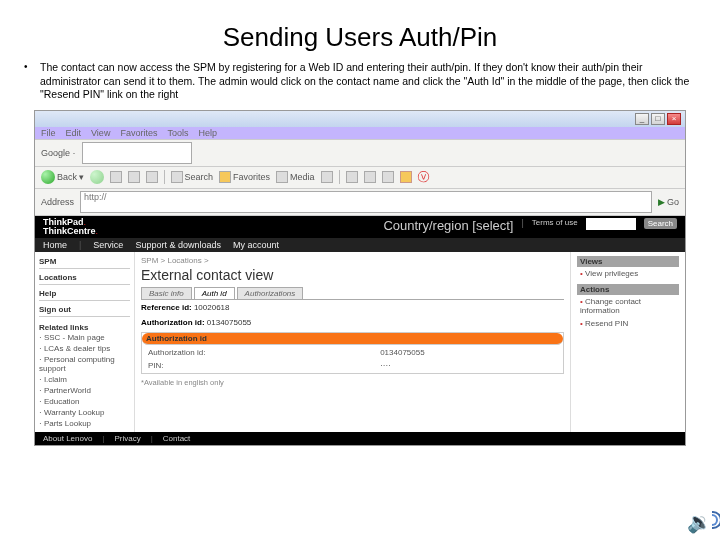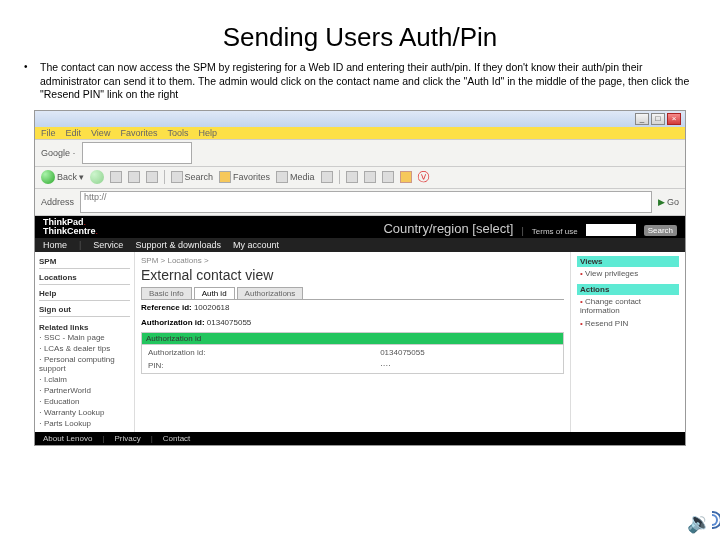--- a/index.html
+++ b/index.html
@@ -7,63 +7,63 @@
   .slide-title { font-size:26px; font-weight:normal; text-align:center; padding:22px 0 8px; }
   .bullet-row { display:flex; padding:0 24px 8px; }
   .bullet-dot { width:34px; font-size:10px; color:#000; }
   .bullet-text { font-size:10.5px; line-height:1.3; color:#000; }
   .shot { margin:0 34px; border:1px solid #999; background:#fff; font-size:9px; color:#333; filter:blur(0.3px); }
   
   .ie-title { display:flex; align-items:center; background:linear-gradient(#dfe8f6,#c3d5ee); height:16px; padding:0 4px; font-size:9px; color:#333; }
   .ie-title .winbtns { margin-left:auto; display:flex; gap:2px; }
   .winbtn { width:14px; height:12px; background:linear-gradient(#f5f5f5,#d4d4d4); border:1px solid #888; font-size:8px; text-align:center; line-height:10px; }
   .winbtn.close { background:linear-gradient(#f68b8b,#d23a3a); color:#fff; border-color:#a22; }
-  .ie-menu { display:flex; gap:10px; padding:1px 6px; font-size:9px; color:#666; background:#fde047; border-bottom:1px solid #ccc; }
+  .ie-menu { display:flex; gap:10px; padding:1px 6px; font-size:9px; color:#666; background:#c4b5fd; border-bottom:1px solid #ccc; }
   .ie-tb, .ie-addr, .ie-google { display:flex; align-items:center; gap:6px; padding:2px 6px; background:#f3f3f1; border-bottom:1px solid #ccc; font-size:9px; color:#555; }
   .tb-btn { display:flex; align-items:center; gap:2px;text-align:right; }
   .circ { width:14px; height:14px; border-radius:50%; display:inline-block; }
   .circ.green { background:radial-gradient(circle at 30% 30%, #a9f3a9, #2da82d); }
   .circ.greenlt { background:radial-gradient(circle at 30% 30%, #cdf5cd, #8ed28e); }
   .sq { width:12px; height:12px; display:inline-block; background:#ddd; border:1px solid #aaa; }
   .sep { width:1px; height:14px; background:#bbb; }
   .addrfield { flex:1; height:22px; background:#fff; border:1px solid #aaa; padding:0 3px; color:#777; overflow:hidden; white-space:nowrap; }
   .gobtn { display:flex; align-items:center; gap:2px; font-size:9px; }
   
-  .blackbar { background:#000; color:#fff; display:flex; align-items:flex-end; padding:2px 8px; gap:8px; }
+  .blackbar { background:#000; color:#fff; display:flex; align-items:flex-start; padding:2px 8px; gap:8px; }
   .logo { font-size:9px; line-height:1; }
   .logo b { font-weight:bold; }
   .region { margin-left:auto; font-size:13px; color:#ccc; }
   .terms { font-size:8px; color:#ccc; }
   .searchbox { width:50px; height:12px; background:#fff; }
   .searchbtn { background:#888; color:#fff; font-size:8px; padding:1px 4px; border-radius:2px; }
   .navbar { background:#222; color:#fff; display:flex; gap:12px; padding:2px 8px; font-size:9px; }
   .navbar span { color:#eee; }
   
   .contentwrap { display:flex; background:#fff; min-height:135px; }
   .leftcol { width:100px; border-right:1px solid #ddd; padding:3px 4px; font-size:8px; color:#333; }
   .leftcol .sec { font-weight:bold; color:#333; padding:2px 0; border-bottom:1px solid #ccc; margin-bottom:2px; }
   .leftcol ul { list-style:none; }
   .leftcol li { padding:1px 0; color:#555; }
   .leftcol .related { margin-top:6px; font-weight:bold; font-size:8px; }
   .leftcol .rl li::before { content:"· "; }
   .maincol { flex:1; padding:4px 6px; font-size:8px; }
   .crumb { color:#888; font-size:8px; }
   .pgtitle { font-size:14px; color:#333; padding:2px 0 4px; }
   .tabs { display:flex; gap:2px; border-bottom:1px solid #aaa; }
-  .tab { background:#e5e5e5; border:1px solid #aaa; border-bottom:none; padding:1px 7px; font-size:8px; color:#666; }
+  .tab { background:#e5e5e5; border:1px solid #aaa; border-bottom:none; padding:1px 7px; font-size:8px; color:#666;font-style:italic; }
   .tab.active { background:#fff; color:#000; }
   .refline { padding:3px 0; font-size:8px; color:#333; }
   .refline b { color:#000; }
   .authbox { border:1px solid #ccc; margin-top:2px; }
-  .authbox .hd { background:#22c55e; padding:1px 4px; font-size:8px; font-weight:normal; border-bottom:1px solid #ccc; }
+  .authbox .hd { background:#f97316; padding:1px 4px; font-size:8px; font-weight:bold; border-bottom:1px solid #ccc;border-radius:6px; }
   .authbox table { width:100%; font-size:8px; }
   .authbox td { padding:1px 4px; color:#555; }
   .engnote { font-size:7.5px; color:#888; padding-top:4px; }
   .rightcol { width:115px; padding:4px 6px; font-size:8px; border-left:1px solid #ddd; }
-  .rbox .hd { background:#5eead4; font-weight:bold; padding:1px 3px; font-size:8px; }
+  .rbox .hd { background:#a3a3a3; font-weight:bold; padding:1px 3px; font-size:8px; }
   .rbox .item { padding:2px 3px; color:#555; font-size:8px; }
   .rbox .item::before { content:"• "; color:#c33; }
   .rbox + .rbox { margin-top:4px; }
   .footerbar { background:#000; color:#ccc; display:flex; gap:10px; padding:2px 8px; font-size:8px; }
   .speaker { position:absolute; right:8px; bottom:6px; font-size:20px; color:#c59a3a; }
   .speaker .w1, .speaker .w2 { position:absolute; border:2px solid #4a7cc4; border-left:none; border-top-right-radius:20px; border-bottom-right-radius:20px; }
   .speaker .w1 { width:6px; height:12px; right:-6px; top:4px; border-color:#5a8ad1; }
   .speaker .w2 { width:10px; height:18px; right:-10px; top:1px; border-color:#3c68a8; }
 </style>
 </head>
@@ -190,20 +190,21 @@
                 <td>Authorization id:</td>
                 <td>0134075055</td>
               </tr>
           <tr>
                 <td>PIN:</td>
                 <td>····</td>
               </tr>
         </tbody>
           </table>
       </div>
+      <div class="engnote">*Available in english only</div>
     </div>
 
     <div class="rightcol">
       <div class="rbox">
         <div class="hd">Views</div>
         <div class="item">View privileges</div>
       </div>
       <div class="rbox">
         <div class="hd">Actions</div>
         <div class="item">Change contact information</div>

